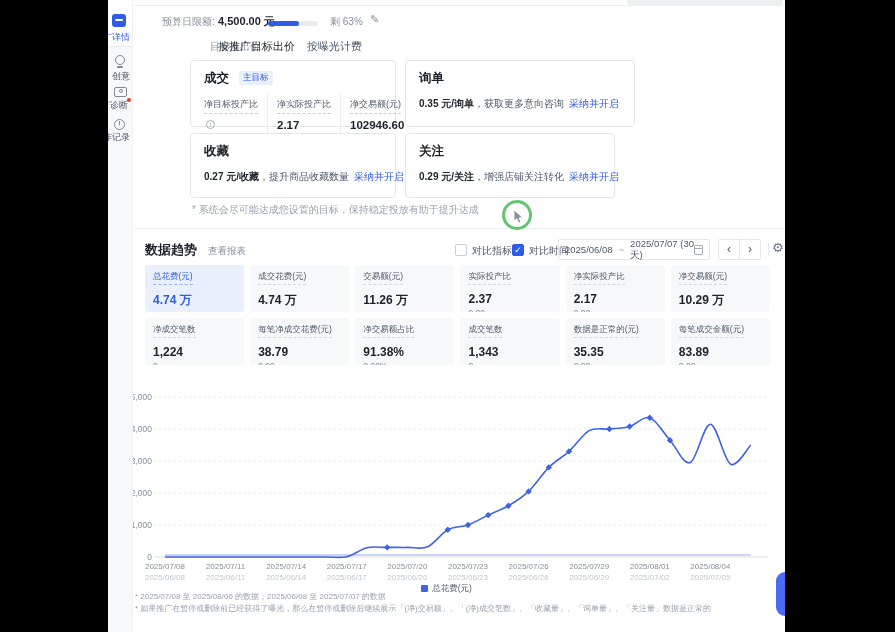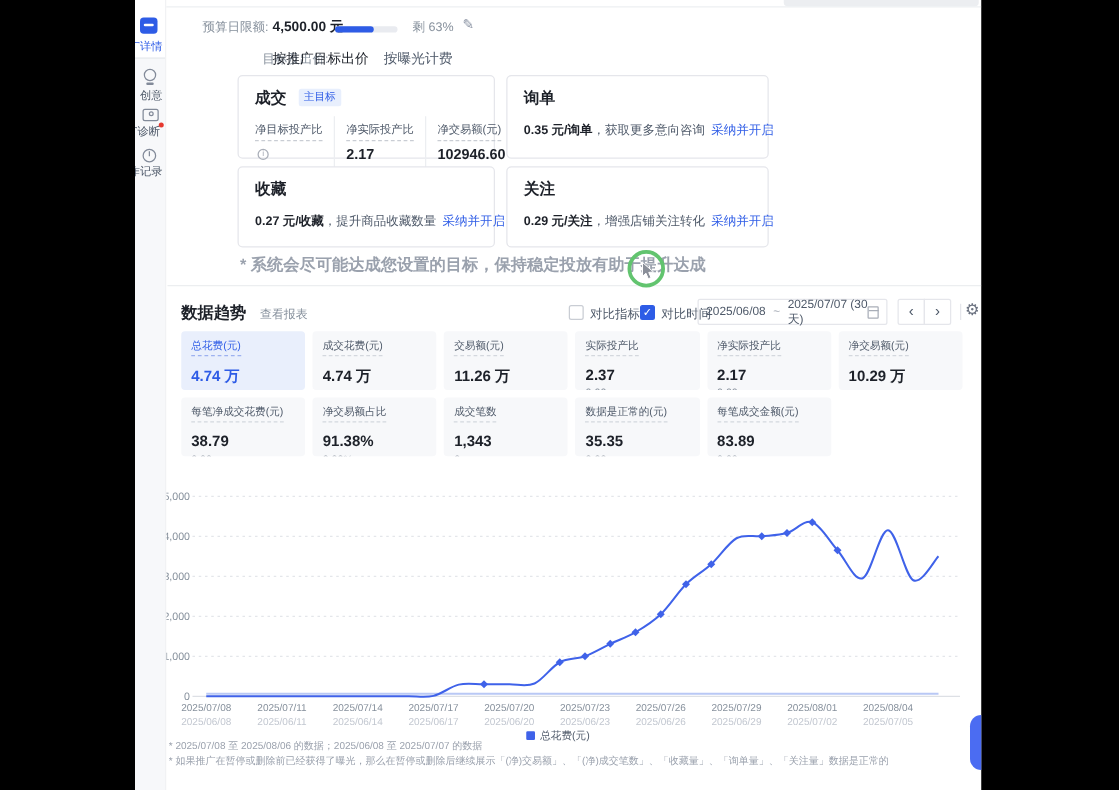--- a/index.html
+++ b/index.html
@@ -139,42 +139,42 @@
         <span class="mlabel">净实际投产比</span>
         <div class="mvalue">2.17</div>
       </div>
       <div class="mcol">
         <span class="mlabel">净交易额(元)</span>
         <div class="mvalue">102946.60</div>
       </div>
     </div>
   </div>
 
-  <div class="card" style="left:297px; top:60px; width:210px; height:67px;">
+  <div class="card" style="left:297px; top:60px; width:230px; height:67px;">
     <span class="card-title">询单</span>
     <div class="desc-line">
       <b>0.35 元/询单</b><span class="grey2">，获取更多意向咨询</span><span class="blue-link">采纳并开启</span>
     </div>
   </div>
 
   <div class="card" style="left:82px; top:133px; width:206px; height:65px;">
     <span class="card-title">收藏</span>
     <div class="desc-line">
       <b>0.27 元/收藏</b><span class="grey2">，提升商品收藏数量</span><span class="blue-link">采纳并开启</span>
     </div>
   </div>
 
   <div class="card" style="left:297px; top:133px; width:210px; height:65px;">
     <span class="card-title">关注</span>
     <div class="desc-line">
       <b>0.29 元/关注</b><span class="grey2">，增强店铺关注转化</span><span class="blue-link">采纳并开启</span>
     </div>
   </div>
 
-  <span class="abs foot" style="left:84px; top:203px; font-size:13px;font-weight:bold;">* 系统会尽可能达成您设置的目标，保持稳定投放有助于提升达成</span>
+  <span class="abs foot" style="left:84px; top:203px; font-size:10px;">* 系统会尽可能达成您设置的目标，保持稳定投放有助于提升达成</span>
 
   <div class="section-line"></div>
 
   <div id="click-ring">
     <svg width="14" height="16" viewBox="0 0 14 16" style="position:absolute; left:7px; top:6px;">
       <path d="M2 1 L2 12 L4.8 9.6 L6.6 14 L8.8 13.1 L7 8.9 L10.8 8.6 Z" fill="#8a8f99" stroke="#fff" stroke-width="0.8"></path>
     </svg>
   </div>
 
   <span class="abs" style="left:37px; top:241px; font-size:13px; font-weight:700; color:#1d2129;">数据趋势</span>
@@ -196,20 +196,21 @@
   <div class="vdiv"></div>
   <span class="gear">⚙</span>
 
   <div id="metric-grid">
       <div class="metric-card selected"><span class="label">总花费(元)</span><div class="value">4.74 万</div><div class="sub">0.00</div></div>
       <div class="metric-card"><span class="label">成交花费(元)</span><div class="value">4.74 万</div><div class="sub">0.00</div></div>
       <div class="metric-card"><span class="label">交易额(元)</span><div class="value">11.26 万</div><div class="sub">0.00</div></div>
       <div class="metric-card"><span class="label">实际投产比</span><div class="value">2.37</div><div class="sub">0.00</div></div>
       <div class="metric-card"><span class="label">净实际投产比</span><div class="value">2.17</div><div class="sub">0.00</div></div>
       <div class="metric-card"><span class="label">净交易额(元)</span><div class="value">10.29 万</div><div class="sub">0.00</div></div>
+      <div class="metric-card"><span class="label">净成交笔数</span><div class="value">1,224</div><div class="sub">0</div></div>
       <div class="metric-card"><span class="label">每笔净成交花费(元)</span><div class="value">38.79</div><div class="sub">0.00</div></div>
       <div class="metric-card"><span class="label">净交易额占比</span><div class="value">91.38%</div><div class="sub">0.00%</div></div>
       <div class="metric-card"><span class="label">成交笔数</span><div class="value">1,343</div><div class="sub">0</div></div>
       <div class="metric-card"><span class="label">数据是正常的(元)</span><div class="value">35.35</div><div class="sub">0.00</div></div>
       <div class="metric-card"><span class="label">每笔成交金额(元)</span><div class="value">83.89</div><div class="sub">0.00</div></div>
     </div>
 
   <div id="chart-area">
     <svg id="trend-svg" width="677" height="196" viewBox="0 0 677 196">
         <line x1="46" y1="169" x2="660" y2="169" stroke="#dde0e5" stroke-width="1" stroke-dasharray=""></line>

